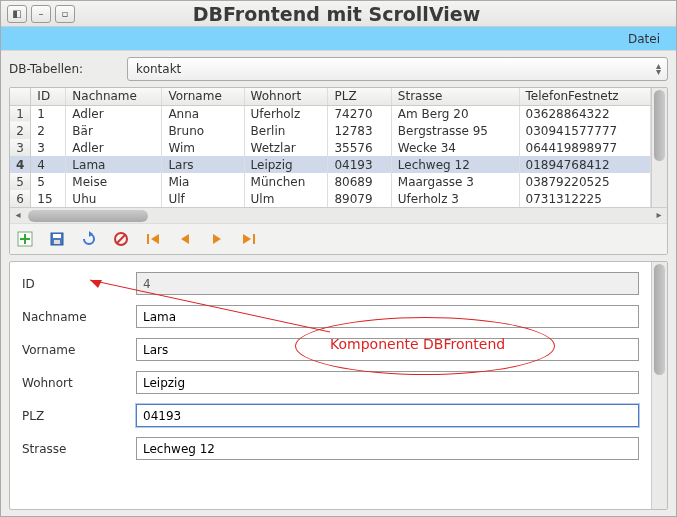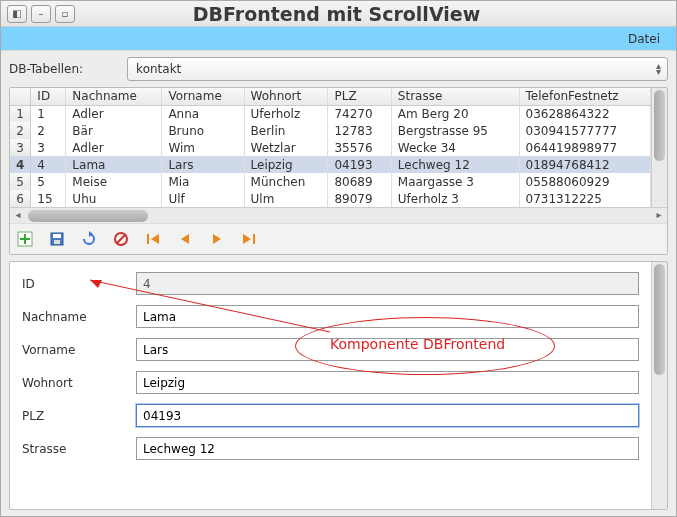--- a/index.html
+++ b/index.html
@@ -130,21 +130,21 @@
                   <td>01894768412</td>
                 </tr>
                 <tr>
                   <td class="rownum">5</td>
                   <td>5</td>
                   <td>Meise</td>
                   <td>Mia</td>
                   <td>München</td>
                   <td>80689</td>
                   <td>Maargasse 3</td>
-                  <td>05588060929</td>
+                  <td>03879220525</td>
                 </tr>
                 <tr>
                   <td class="rownum">6</td>
                   <td>15</td>
                   <td>Uhu</td>
                   <td>Ulf</td>
                   <td>Ulm</td>
                   <td>89079</td>
                   <td>Uferholz 3</td>
                   <td>0731312225</td>

